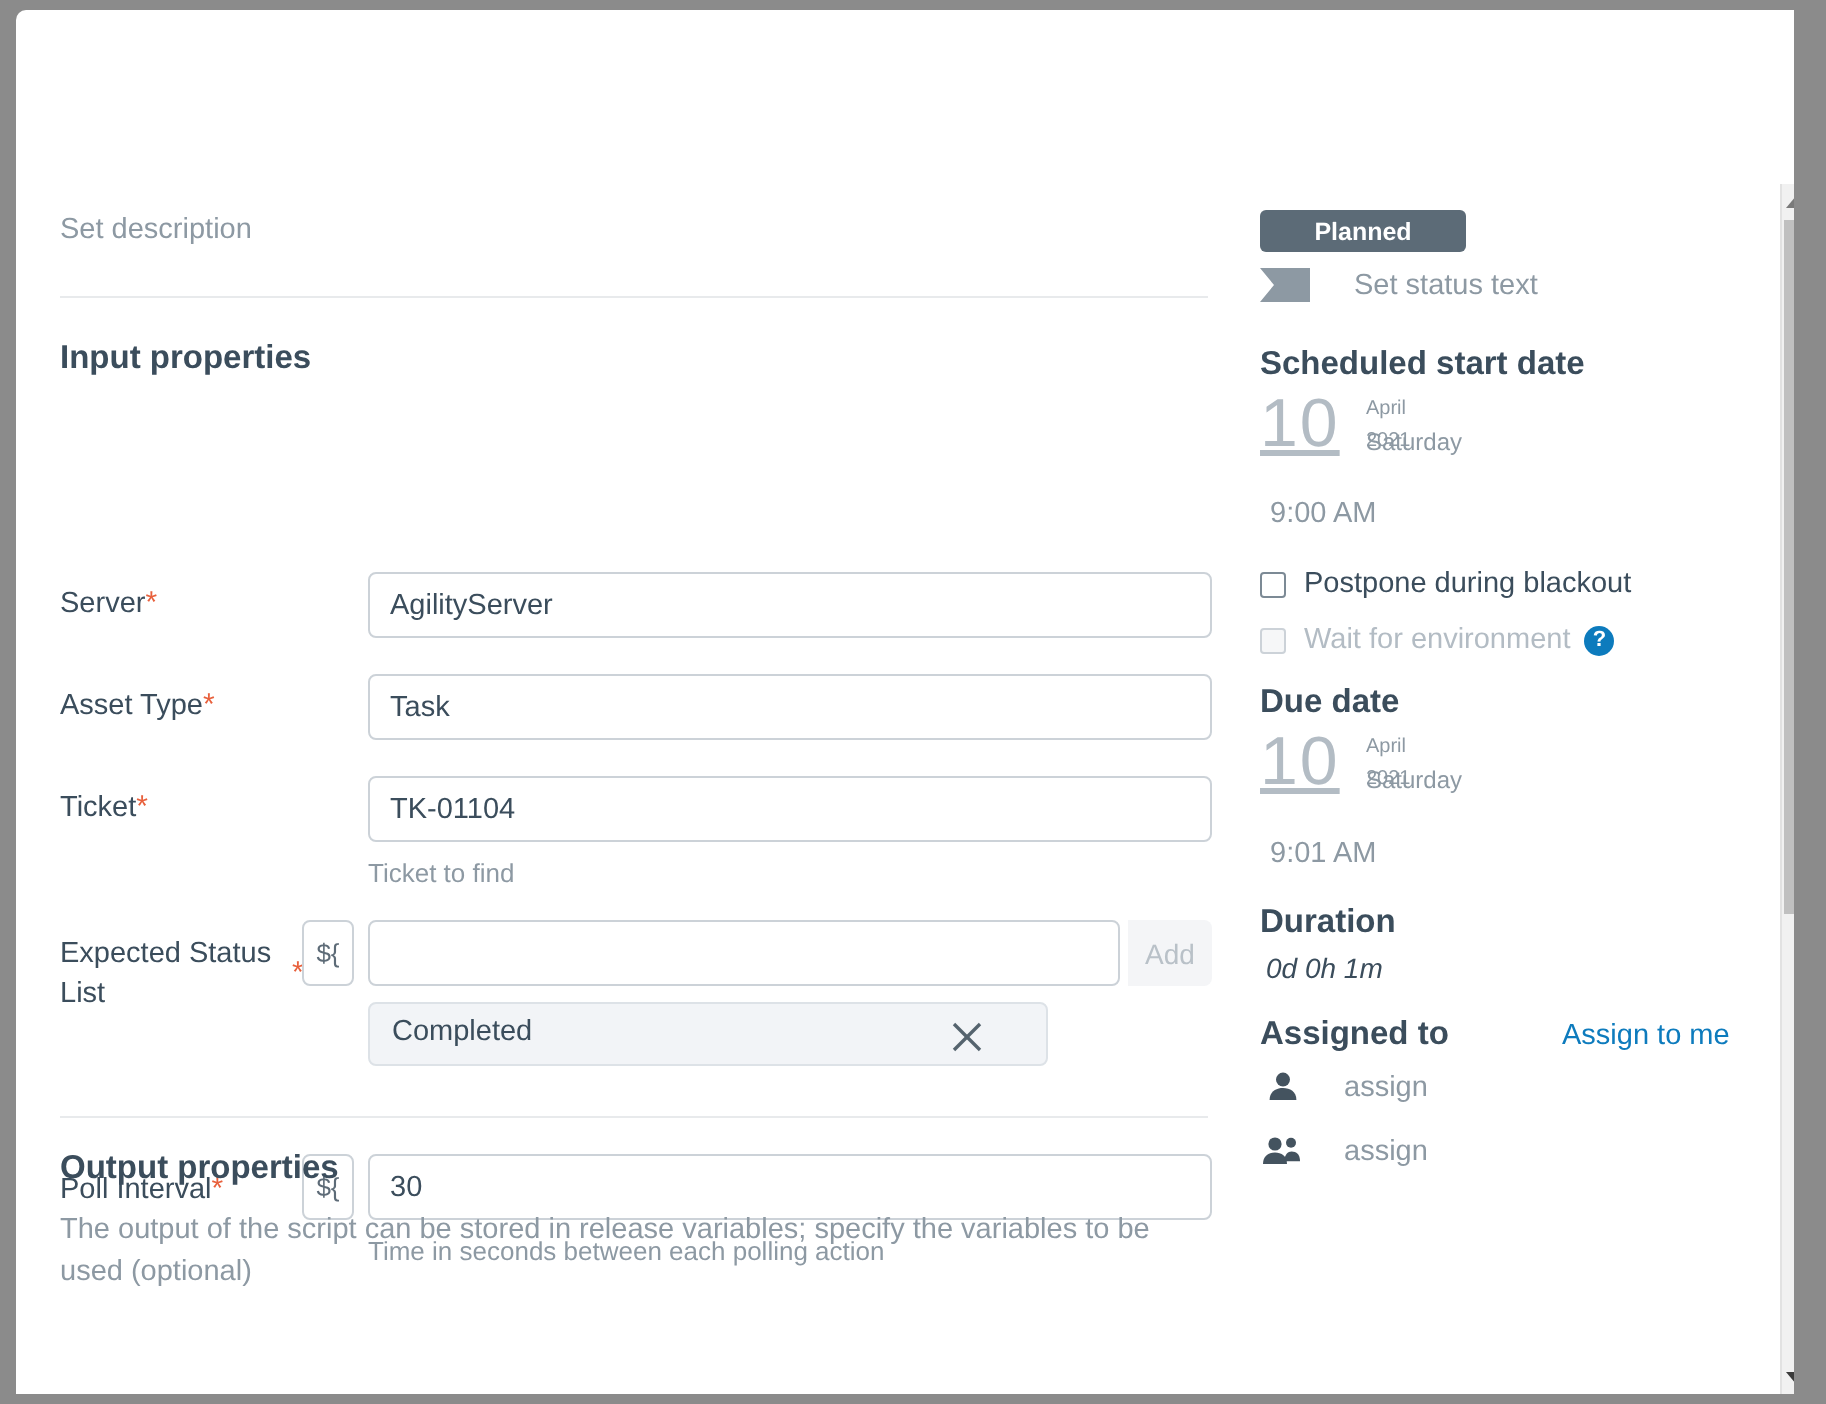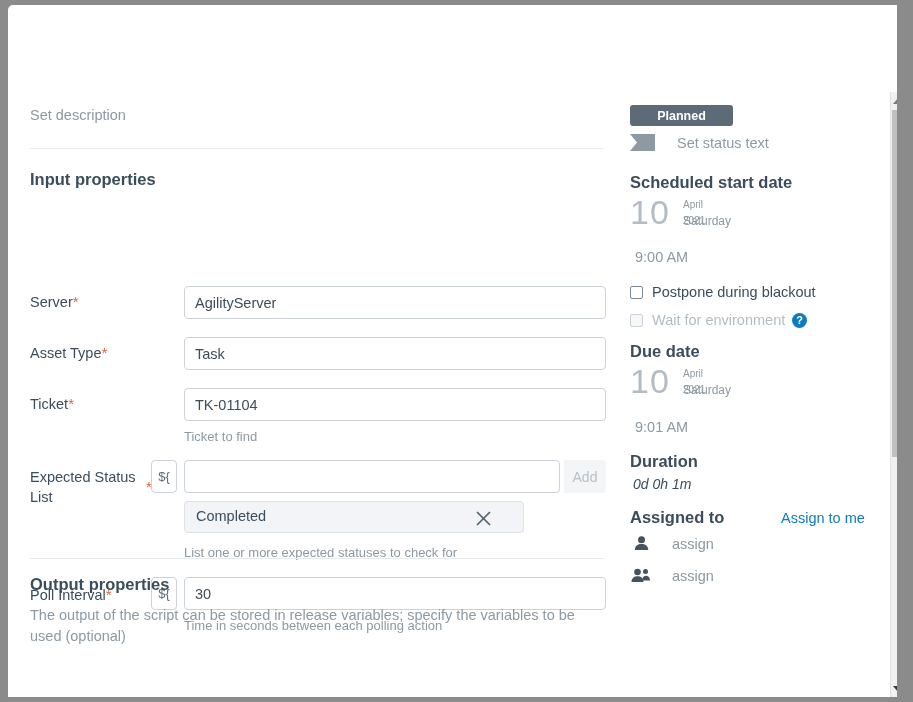--- a/index.html
+++ b/index.html
@@ -295,20 +295,21 @@
   #date-sched { top: 100px; }
   #date-due   { top: 269px; }
   .date-day {
     position: absolute;
     left: 0;
     top: 0;
     font-size: 34px;
     color: #b3bcc4;
     line-height: 40px;
     letter-spacing: 1px;
+    text-decoration: underline;
   }
   .date-my {
     position: absolute;
     left: 53px;
     top: 5px;
     font-size: 10px;
     color: #8d99a3;
     line-height: 16px;
   }
   .date-dow {
@@ -499,21 +500,20 @@
 
       <div id="chip-row">
         <div id="chip-label">Completed</div>
         <div id="chip-remove">
           <svg width="17" height="17" viewBox="0 0 17 17">
             <line x1="2" y1="2" x2="15" y2="15" stroke="#55636e" stroke-width="1.7"></line>
             <line x1="15" y1="2" x2="2" y2="15" stroke="#55636e" stroke-width="1.7"></line>
           </svg>
         </div>
       </div>
-      <div class="hint" style="top:453px;">List one or more expected statuses to check for</div>
 
       <div class="field-label" style="top:493px;">
         <span>Poll Interval</span><span class="req">*</span>
       </div>
       <div class="var-btn" style="left:143px; top:485px;">${</div>
       <input class="text-input" style="left: 176px; top: 485px; width: 422px;" value="30">
       <div class="hint" style="top:526px;">Time in seconds between each polling action</div>
 
       <div class="divider" id="div2"></div>
 

